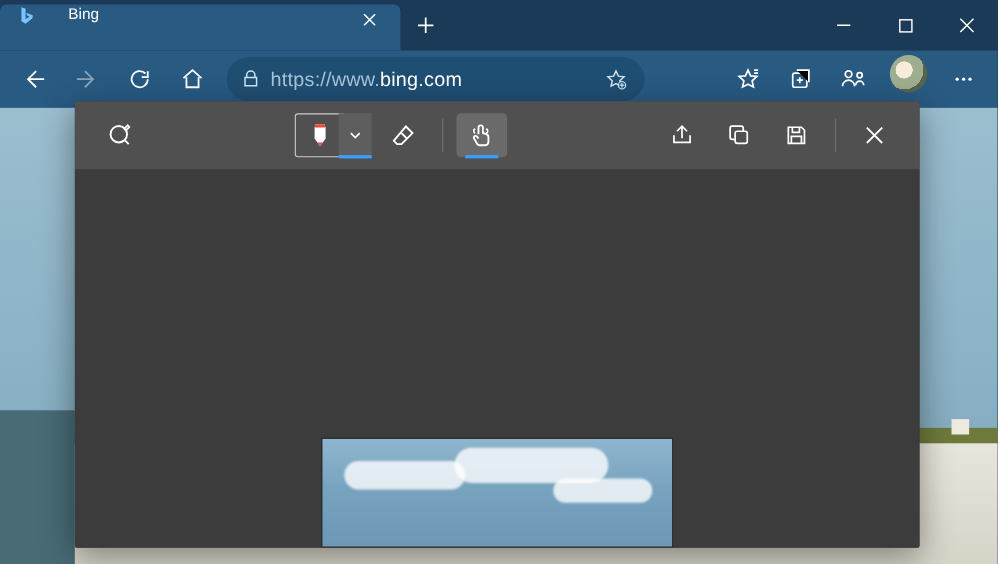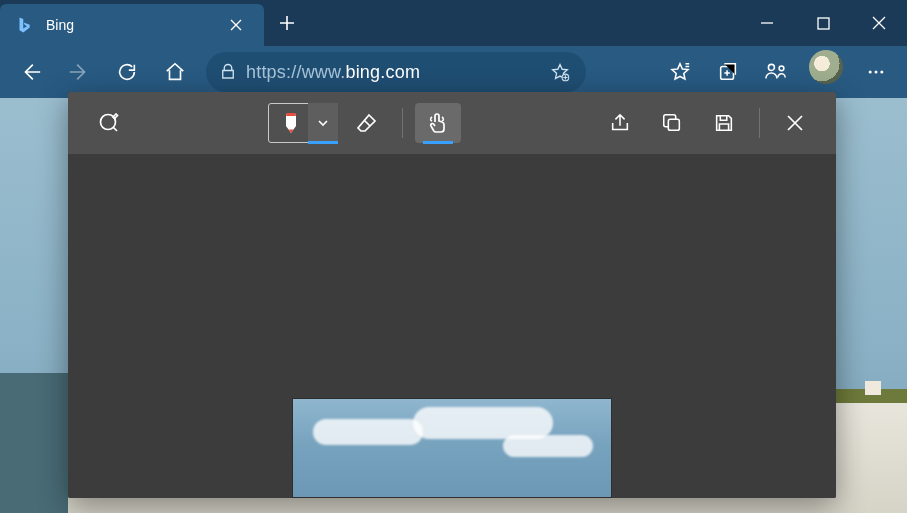--- a/index.html
+++ b/index.html
@@ -15,26 +15,26 @@
   
   .titlebar {
     height: 46px;
     display: flex;
     align-items: stretch;
     background: linear-gradient(#1b3a57, #1b3a57);
     color: #fff;
   }
   .tab {
     display: flex;
-    align-items: center;
+    align-items: flex-start;
     background: #285a82;
-    width: 264px;
+    width: 364px;
     padding: 0 14px;
     border-radius: 6px 6px 0 0;
-    gap: 12px;
+    gap: 28px;
     margin-top: 4px;
   }
   .tab-icon {
     width: 20px; height: 20px;
     display:flex; align-items:center; justify-content:center;
   }
   .tab-title { flex: 1; color:#fff; font-size: 14px; }
   .tab-close {
     width: 28px; height: 28px;
     display:flex; align-items:center; justify-content:center;

